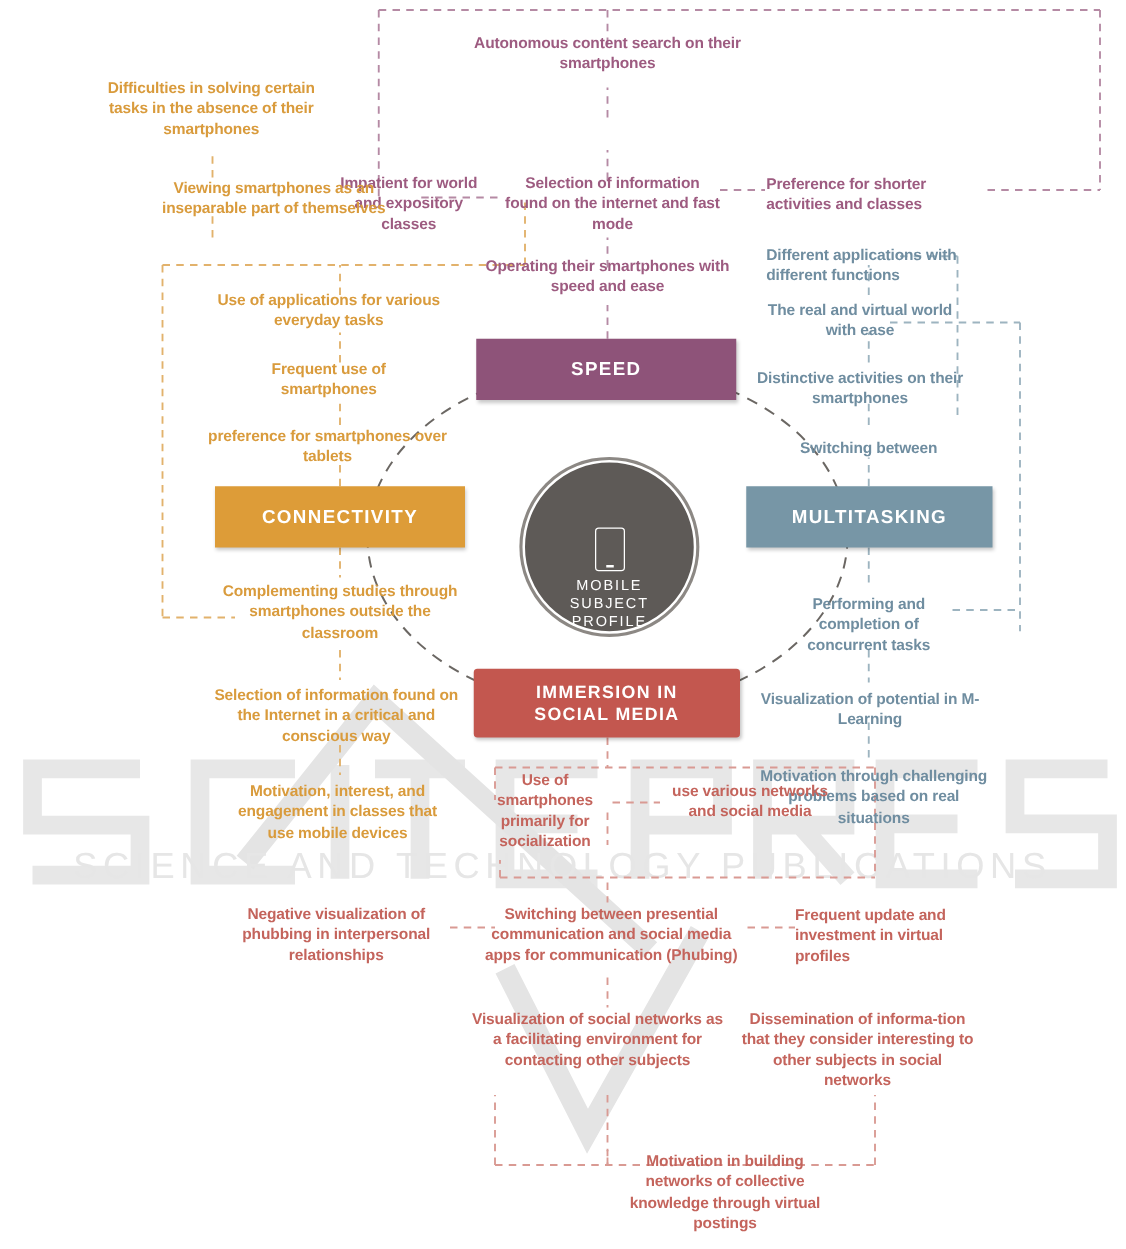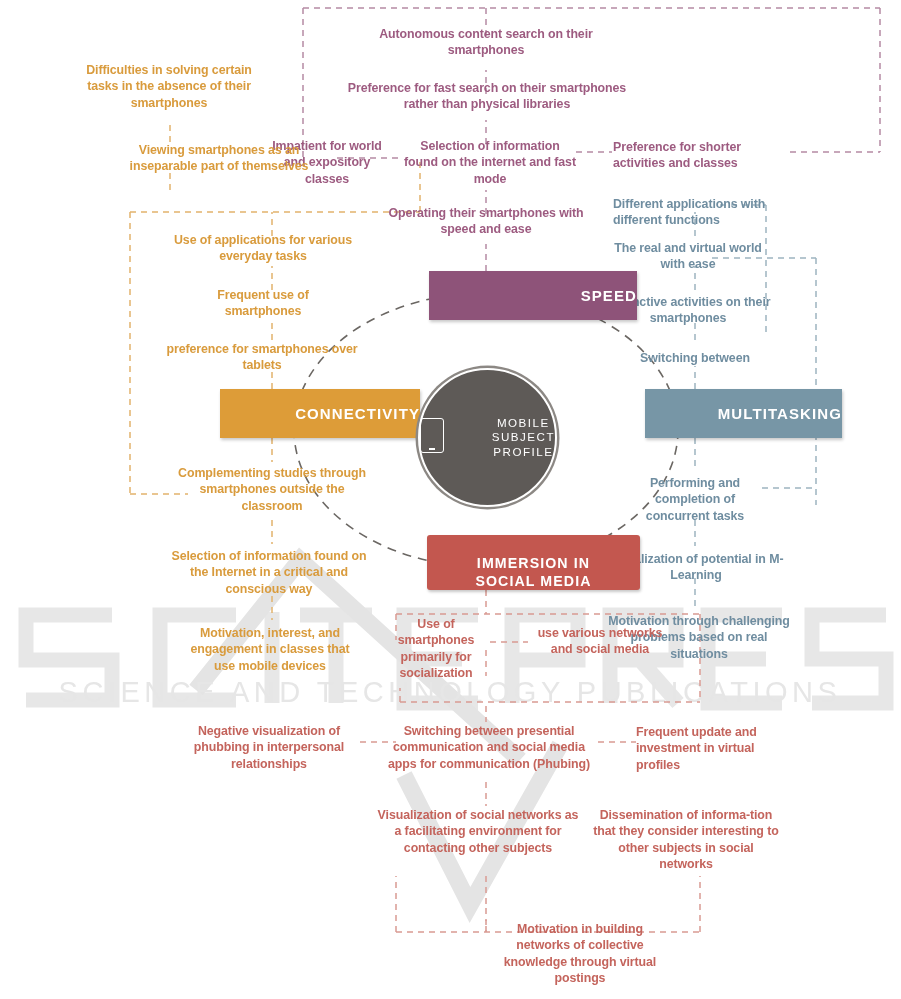--- a/index.html
+++ b/index.html
@@ -29,43 +29,42 @@
   .node.c{text-align:center;}
   .node.l{text-align:left;}
   .sp{color:#9d5b80;}
   .cn{color:#d99b3c;}
   .mt{color:#6f8da0;}
   .im{color:#c4645c;}
 
   
   .cat{
     position:absolute;z-index:5;
-    display:flex;align-items:center;justify-content:flex-end;
+    display:flex;align-items:center;justify-content:center;
     color:#ffffff;font-weight:bold;
     letter-spacing:1.1px;
     text-align:center;
     box-shadow:1px 2px 3px rgba(0,0,0,.22);
-    margin-left:48px;
   }
   #cat-speed{left:381px;top:271px;width:208px;height:49px;background:#8e5379;font-size:15px;}
   #cat-conn{left:172px;top:389px;width:200px;height:49px;background:#dd9c38;font-size:15px;}
   #cat-multi{left:597px;top:389px;width:197px;height:49px;background:#7796a6;font-size:15px;}
   #cat-imm{left:379px;top:535px;width:213px;height:55px;background:#c3574f;font-size:14.2px;
            line-height:18px;border-radius:3px;flex-direction:column;}
 
   
   #hub{
     position:absolute;z-index:6;
     left:418px;top:368px;width:135px;height:135px;
     border-radius:50%;
     background:#5e5a57;
     border:2.5px solid #ffffff;
     box-shadow:0 0 0 2.5px #8c8884;
-    display:flex;flex-direction:row;
-    align-items:center;justify-content:space-between;
+    display:flex;flex-direction:column;
+    align-items:center;justify-content:flex-end;
   }
   #hub-phone{width:22px;height:33px;border:1.9px solid #ffffff;border-radius:3px;
              position:relative;margin-bottom:5px;}
   #hub-phone:after{content:"";position:absolute;left:50%;bottom:2px;transform:translateX(-50%);
                    width:6px;height:1.4px;background:#ffffff;}
   #hub-label{color:#ffffff;font-size:11.6px;font-weight:normal;line-height:14.5px;
              letter-spacing:1.5px;text-align:center;}
 </style>
 </head>
 <body>
@@ -195,21 +194,20 @@
   <div id="hub">
     <div id="hub-phone"></div>
     <div id="hub-label">
       <div>MOBILE</div>
       <div>SUBJECT</div>
       <div>PROFILE</div>
     </div>
   </div>
 
   <div class="node c sp" style="left:366px;top:26px;width:240px;">Autonomous content search on their smartphones</div>
-  <div class="node c sp" style="left:346px;top:80px;width:282px;">Preference for fast search on their smartphones rather than physical libraries</div>
   <div class="node c sp" style="left:272px;top:138px;width:110px;">Impatient for world and expository classes</div>
   <div class="node c sp" style="left:404px;top:138px;width:172px;">Selection of information found on the internet and fast mode</div>
   <div class="node l sp" style="left:613px;top:139px;width:160px;">Preference for shorter activities and classes</div>
   <div class="node c sp" style="left:376px;top:205px;width:220px;">Operating their smartphones with speed and ease</div>
 
   <div class="node c cn" style="left:70px;top:62px;width:198px;text-align:center;">Difficulties in solving certain tasks in the absence of their smartphones</div>
   <div class="node c cn" style="left:76px;top:142px;width:190px;margin-left:48px;">Viewing smartphones as an inseparable part of themselves</div>
   <div class="node c cn" style="left:168px;top:232px;width:190px;">Use of applications for various everyday tasks</div>
   <div class="node c cn" style="left:188px;top:287px;width:150px;">Frequent use of smartphones</div>
   <div class="node c cn" style="left:162px;top:341px;width:200px;">preference for smartphones over tablets</div>

